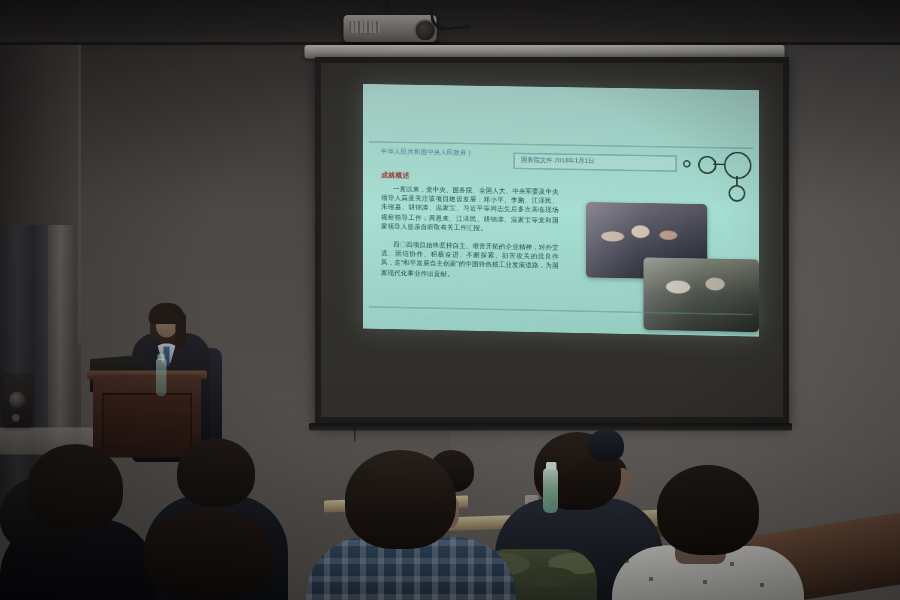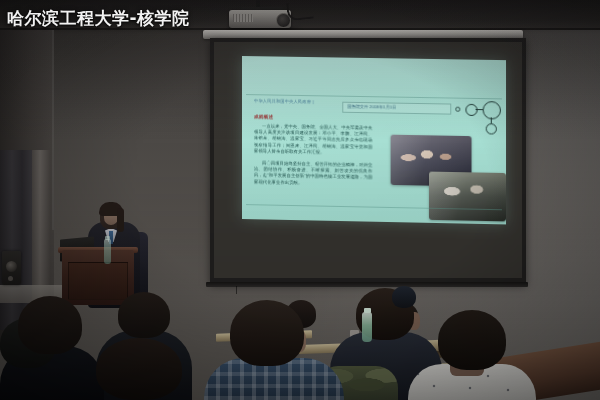--- a/index.html
+++ b/index.html
@@ -738,15 +738,14 @@
   <div class="head h-r1"></div>
 
   <div class="shoulders s-n1"></div>
   <div class="head h-n4"></div>
   <div class="head h-n1"></div>
   <div class="head h-n2"></div>
 
   <div class="grade"></div>
   <div class="vignette"></div>
 
-  <div class="watermark">哈尔滨工程大学-核学院</div>
 
 </div>
 
 </body></html>

